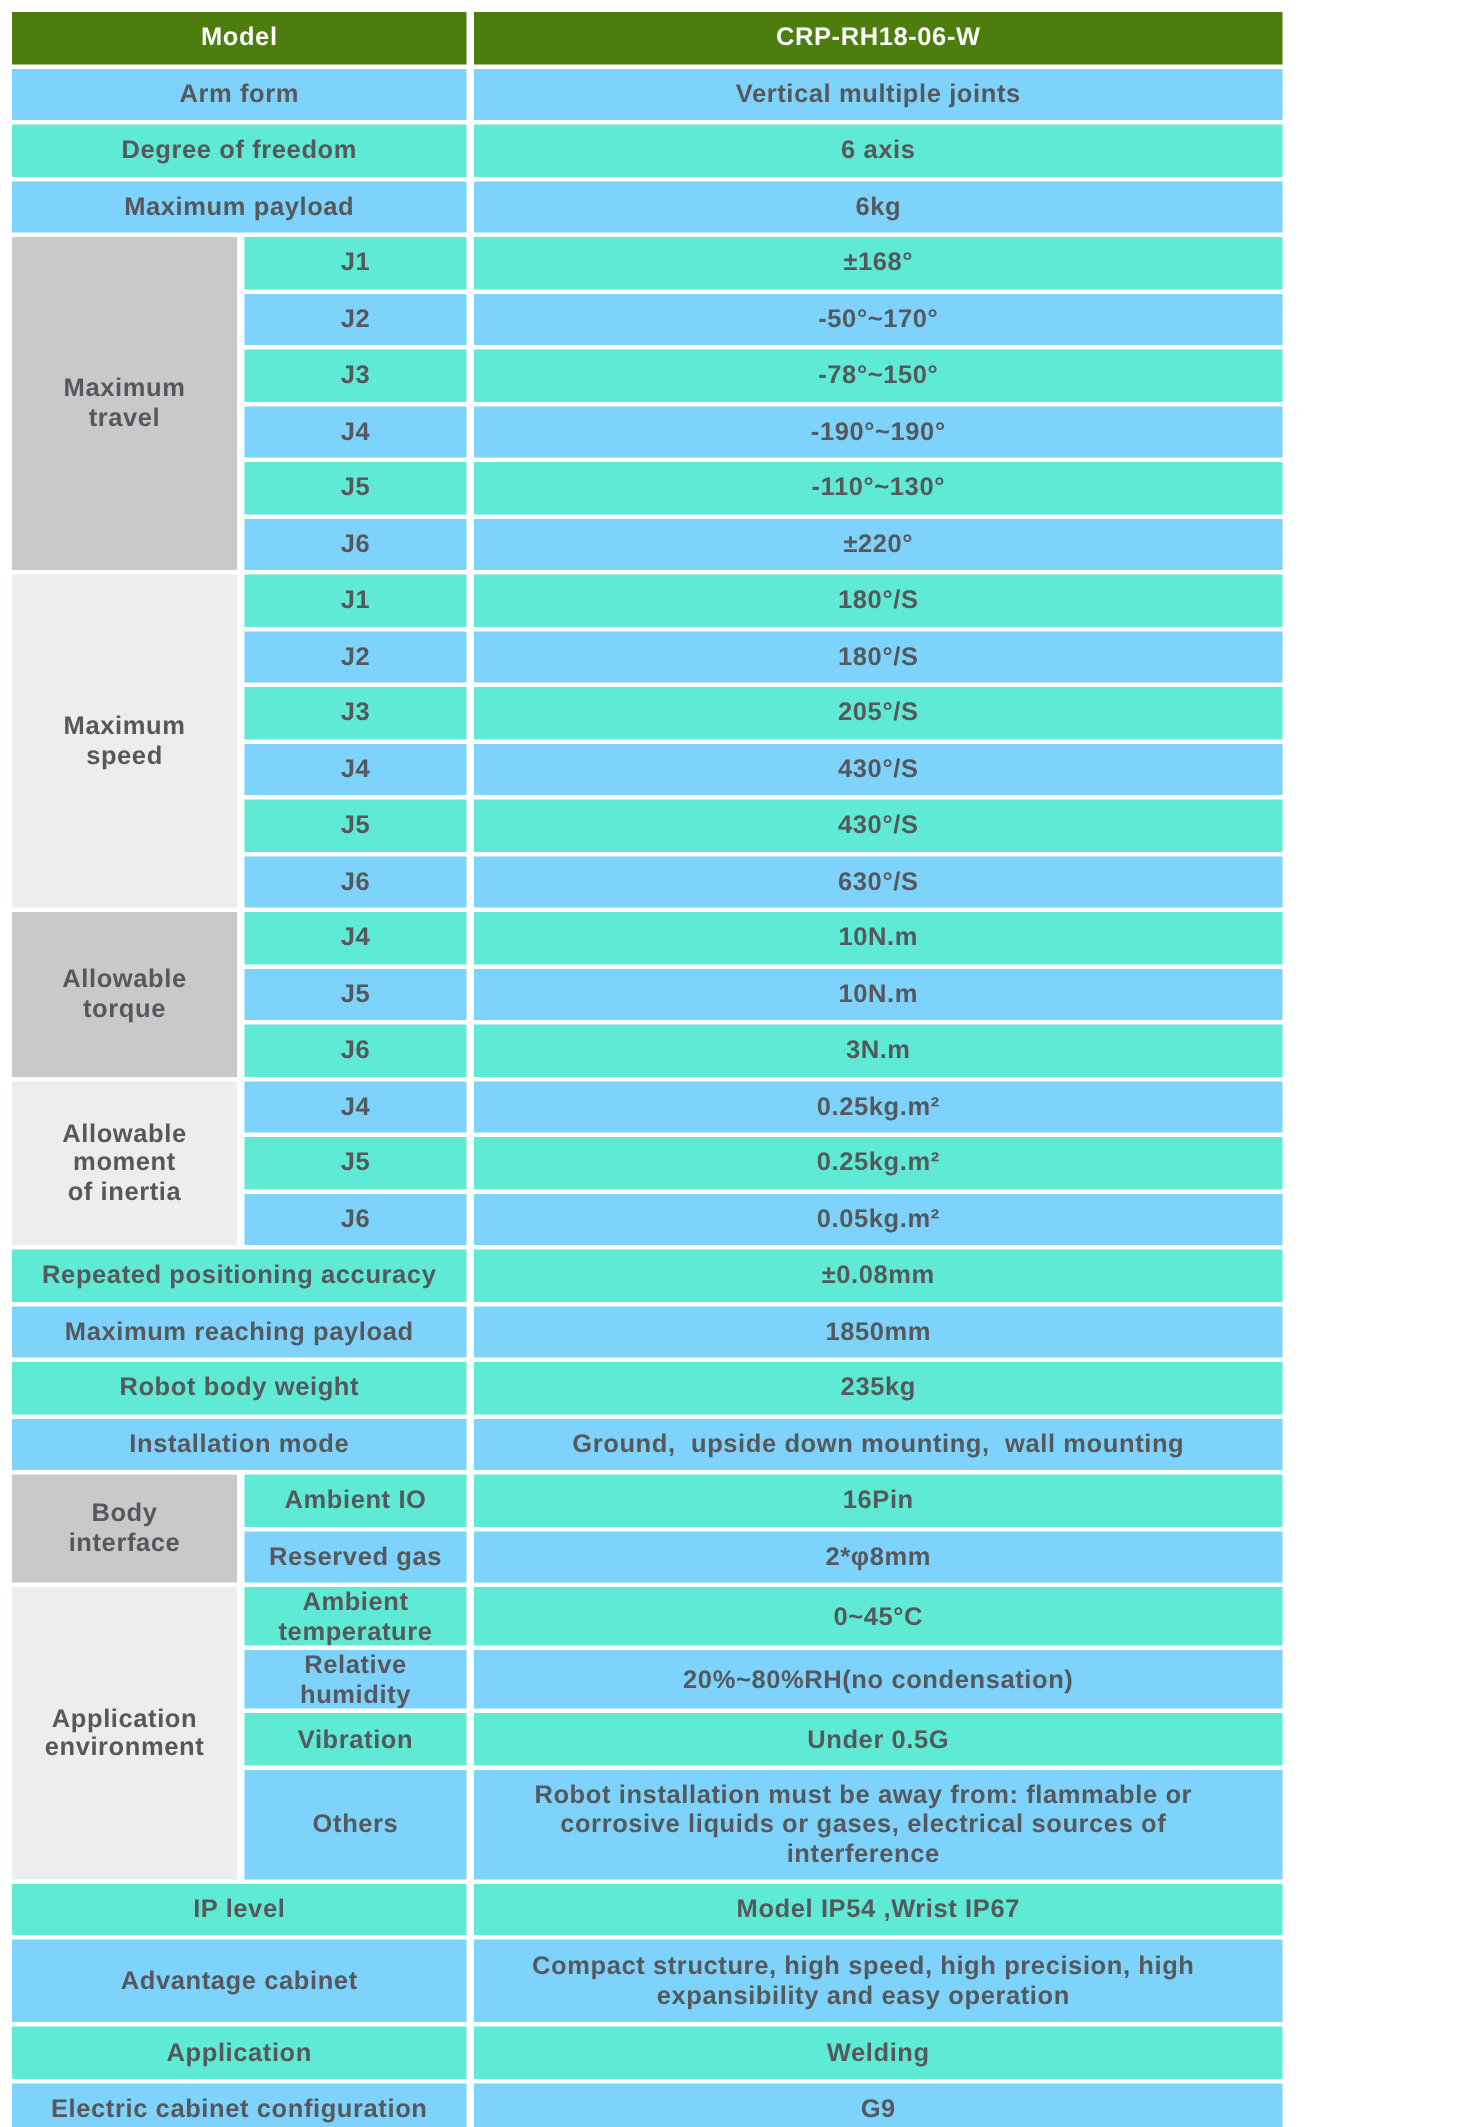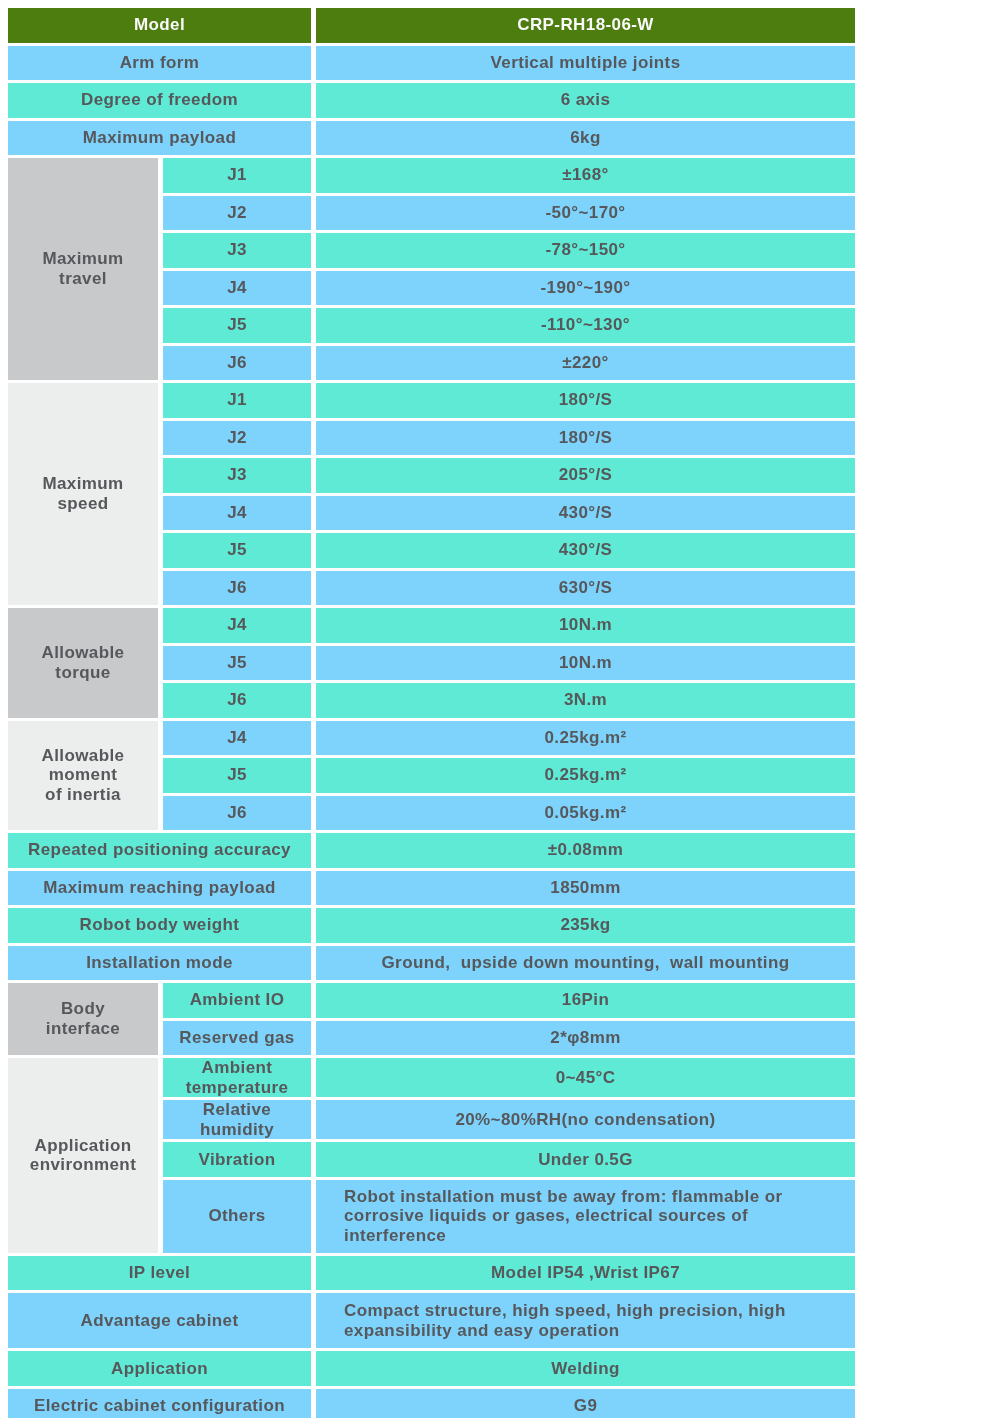--- a/index.html
+++ b/index.html
@@ -37,21 +37,21 @@
     overflow: hidden;
   }
   td.dark { background: #4d7c0f; color: #fafafa; }
   td.g    { background: #5eead4; }
   td.w    { background: #7dd3fc; }
   td.gm   { background: #c7c9cb; }  
   td.gl   { background: #eceded; }  
   td.tall-1 { height: 73px; }
   td.tall-2 { height: 55px; }
   td.left {
-    text-align: left;
+    text-align: center;
     padding-left: 28px;
     padding-right: 48px;
   }
 </style>
 </head>
 <body>
 
 <table class="spec">
   <colgroup>
       <col class="c-a">

